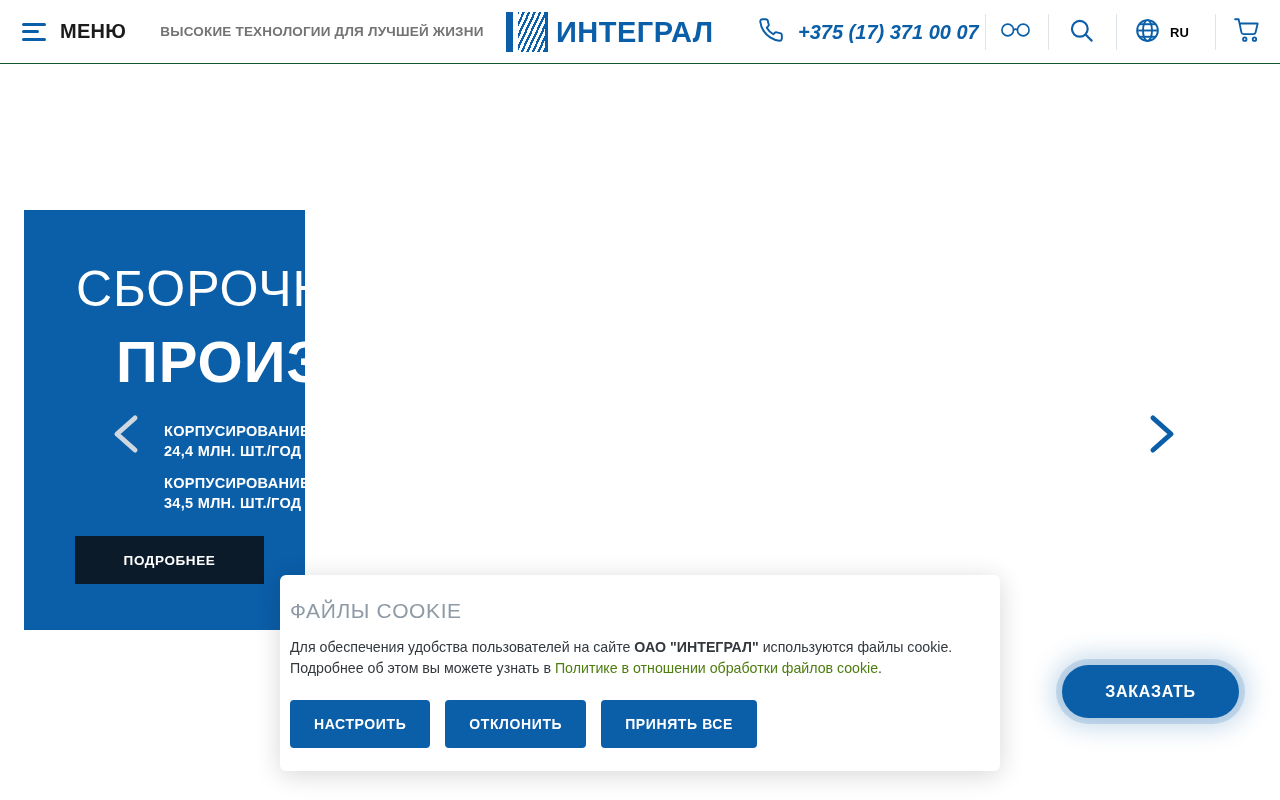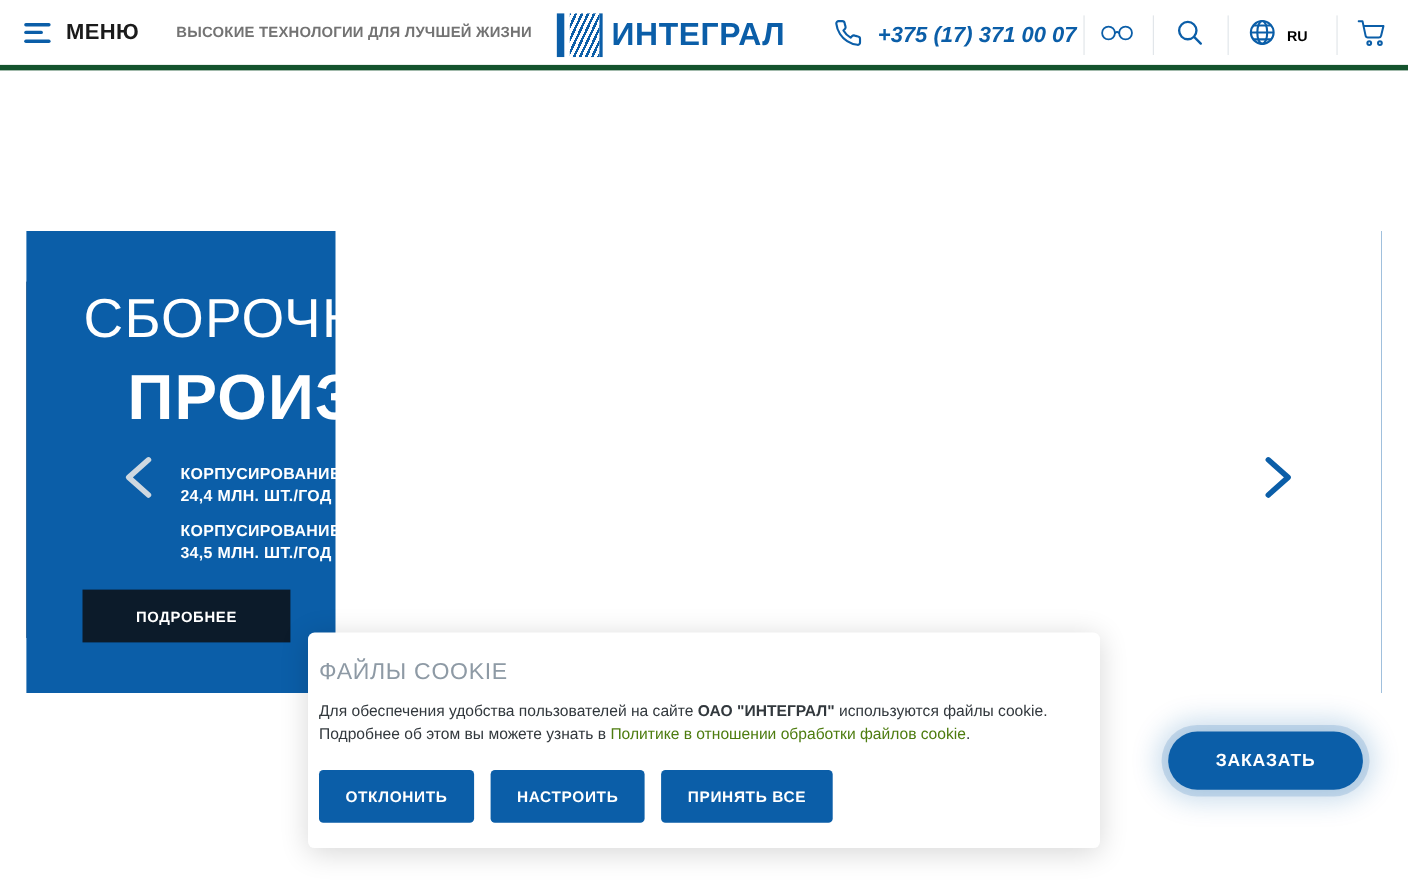--- a/index.html
+++ b/index.html
@@ -10,21 +10,21 @@
     background: #ffffff;
     font-family: "Liberation Sans", sans-serif;
   }
 
   
   .header {
     position: absolute;
     top: 0; left: 0;
     width: 1280px; height: 64px;
     background: #ffffff;
-    border-bottom: 5px solid #14532d;
+    border-bottom: 1px solid #14532d;
     display: flex;
     align-items: center;
   }
   .burger {
     margin-left: 22px;
     width: 24px; height: 18px;
     display: flex; flex-direction: column; justify-content: space-between;
     cursor: pointer;
   }
   .burger span { display:block; height: 3px; background: #0b5ea8; border-radius: 2px; }
@@ -368,17 +368,17 @@
 
 <div class="cookie">
   <div class="cookie-title">ФАЙЛЫ COOKIE</div>
 
   <div class="cookie-text">
     <span>Для обеспечения удобства пользователей на сайте </span><b>ОАО "ИНТЕГРАЛ"</b><span> используются файлы cookie.</span><br>
     <span>Подробнее об этом вы можете узнать в </span><a class="cookie-link">Политике в отношении обработки файлов cookie</a><span>.</span>
   </div>
 
   <div class="cookie-actions">
+    <button class="cookie-btn">НАСТРОИТЬ</button>
     <button class="cookie-btn">ОТКЛОНИТЬ</button>
-    <button class="cookie-btn">НАСТРОИТЬ</button>
     <button class="cookie-btn">ПРИНЯТЬ ВСЕ</button>
   </div>
 </div>
 
 </body></html>

